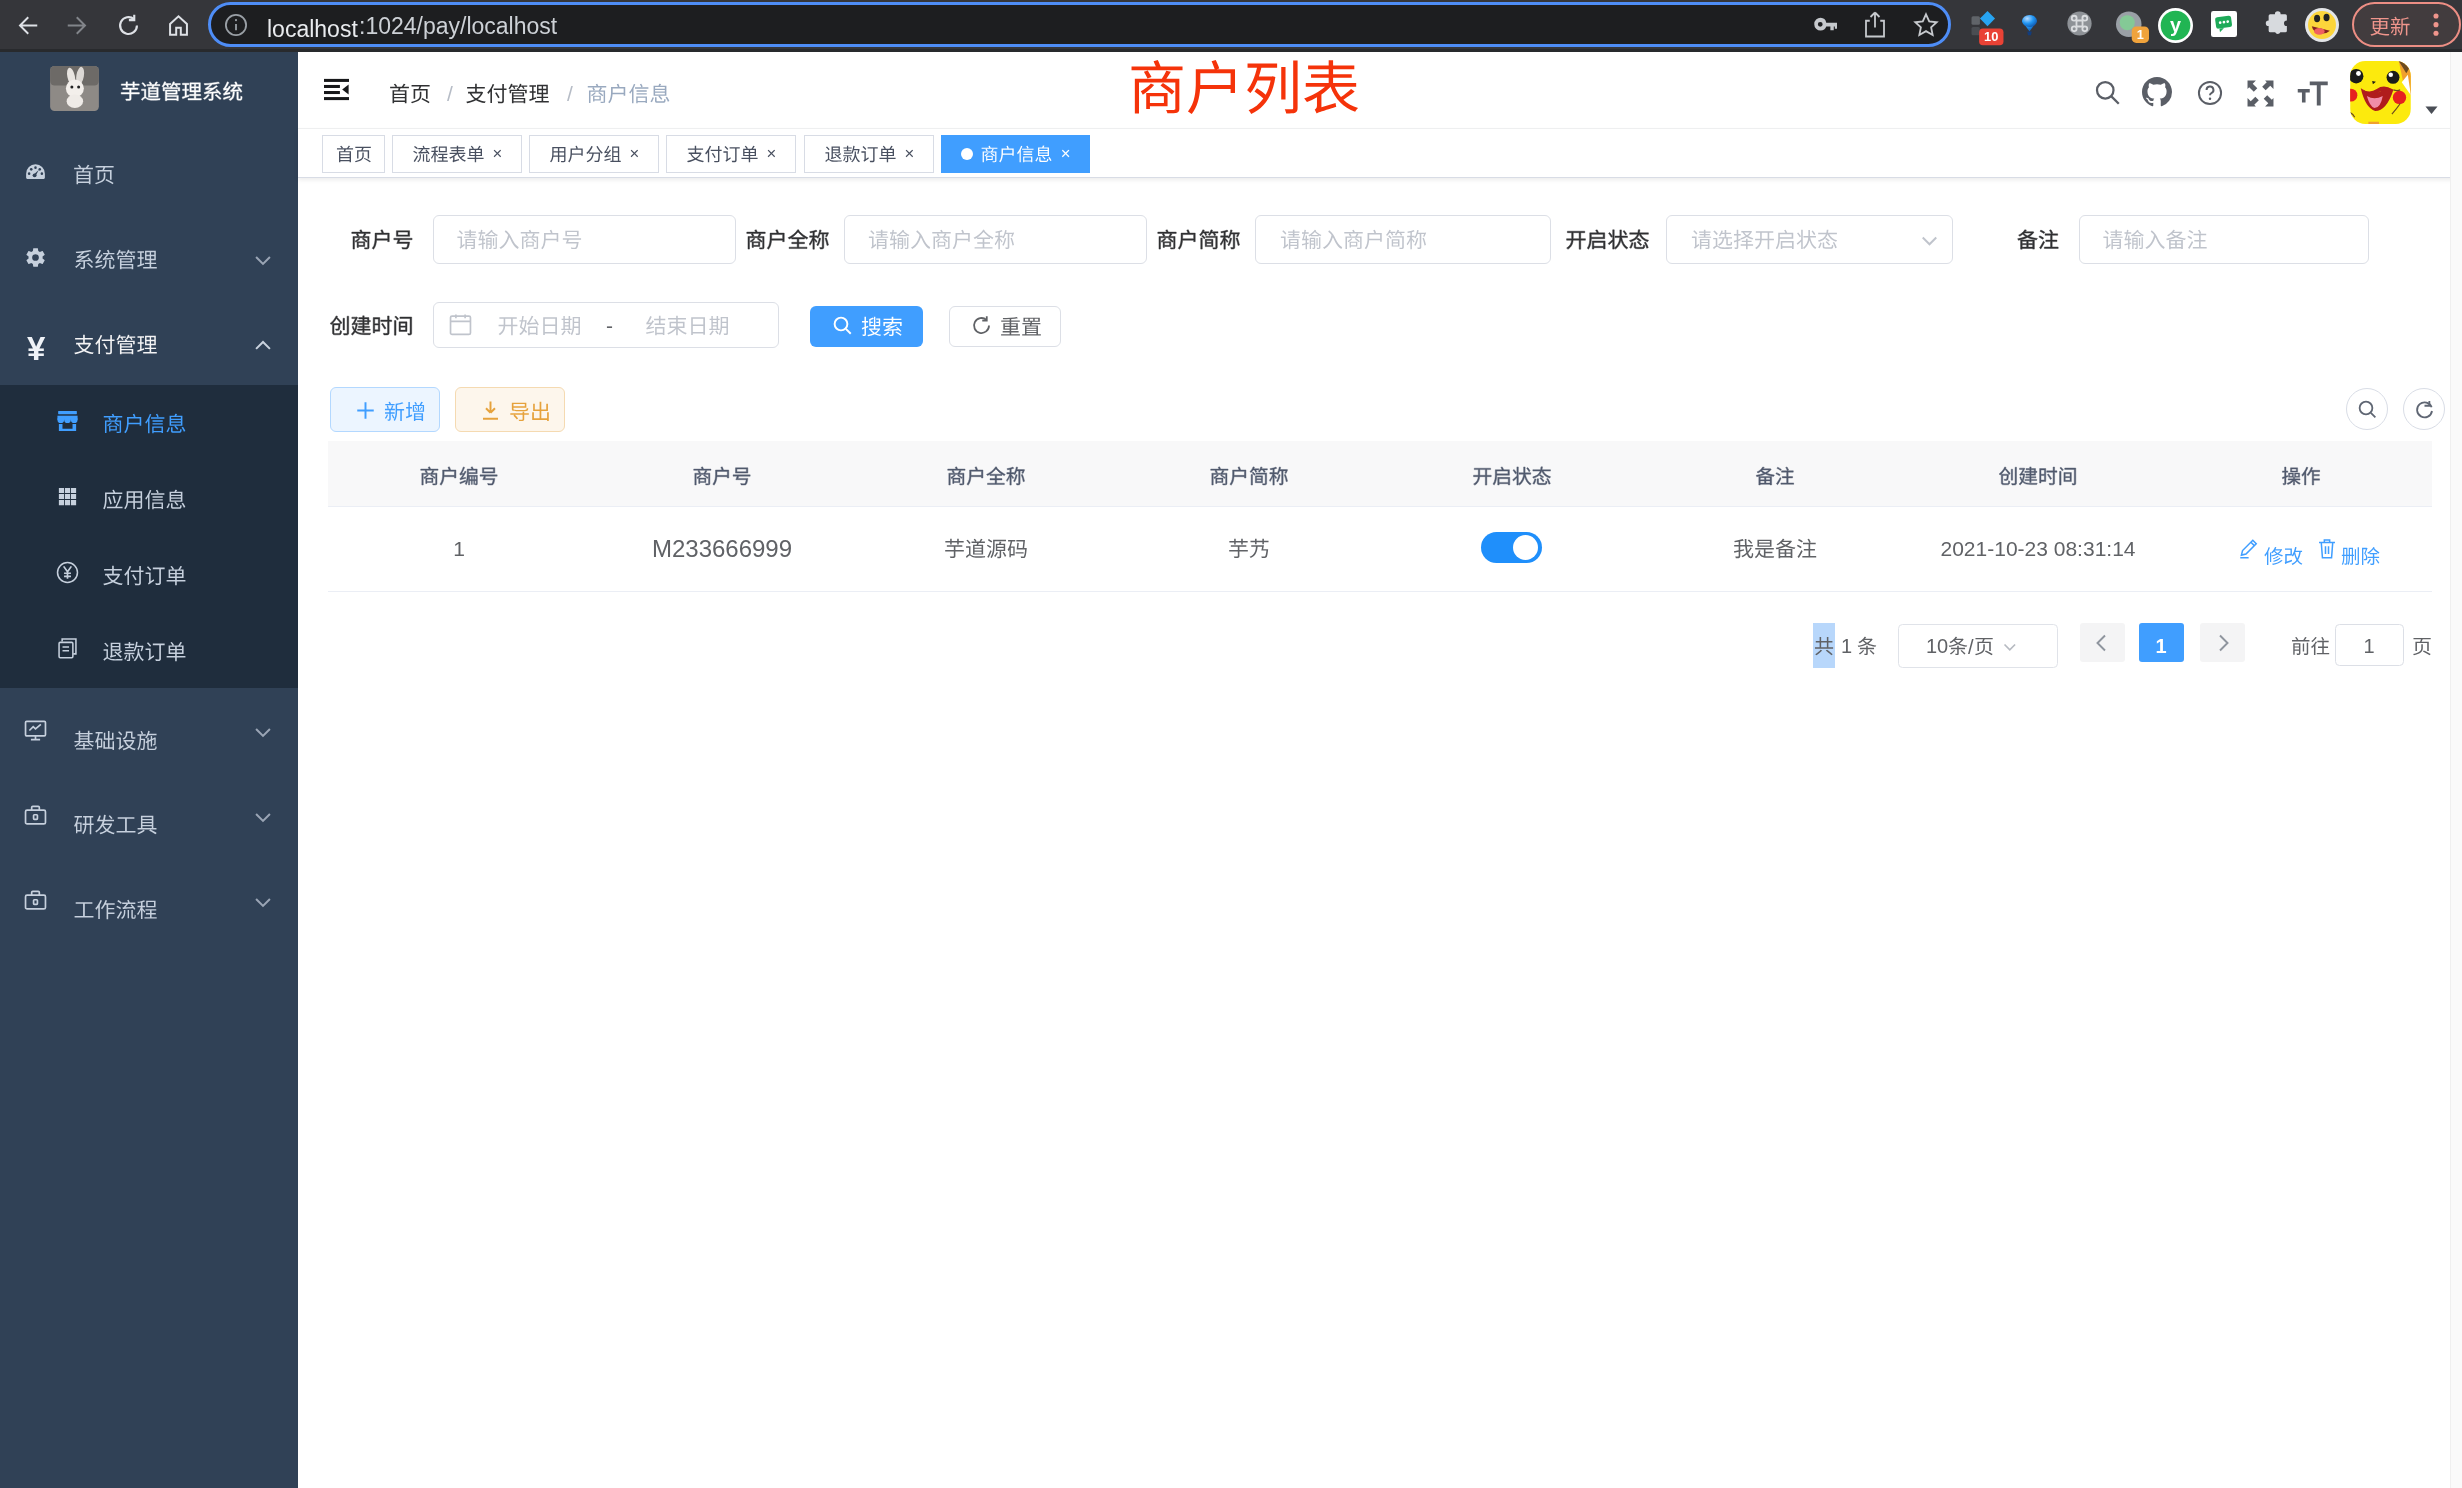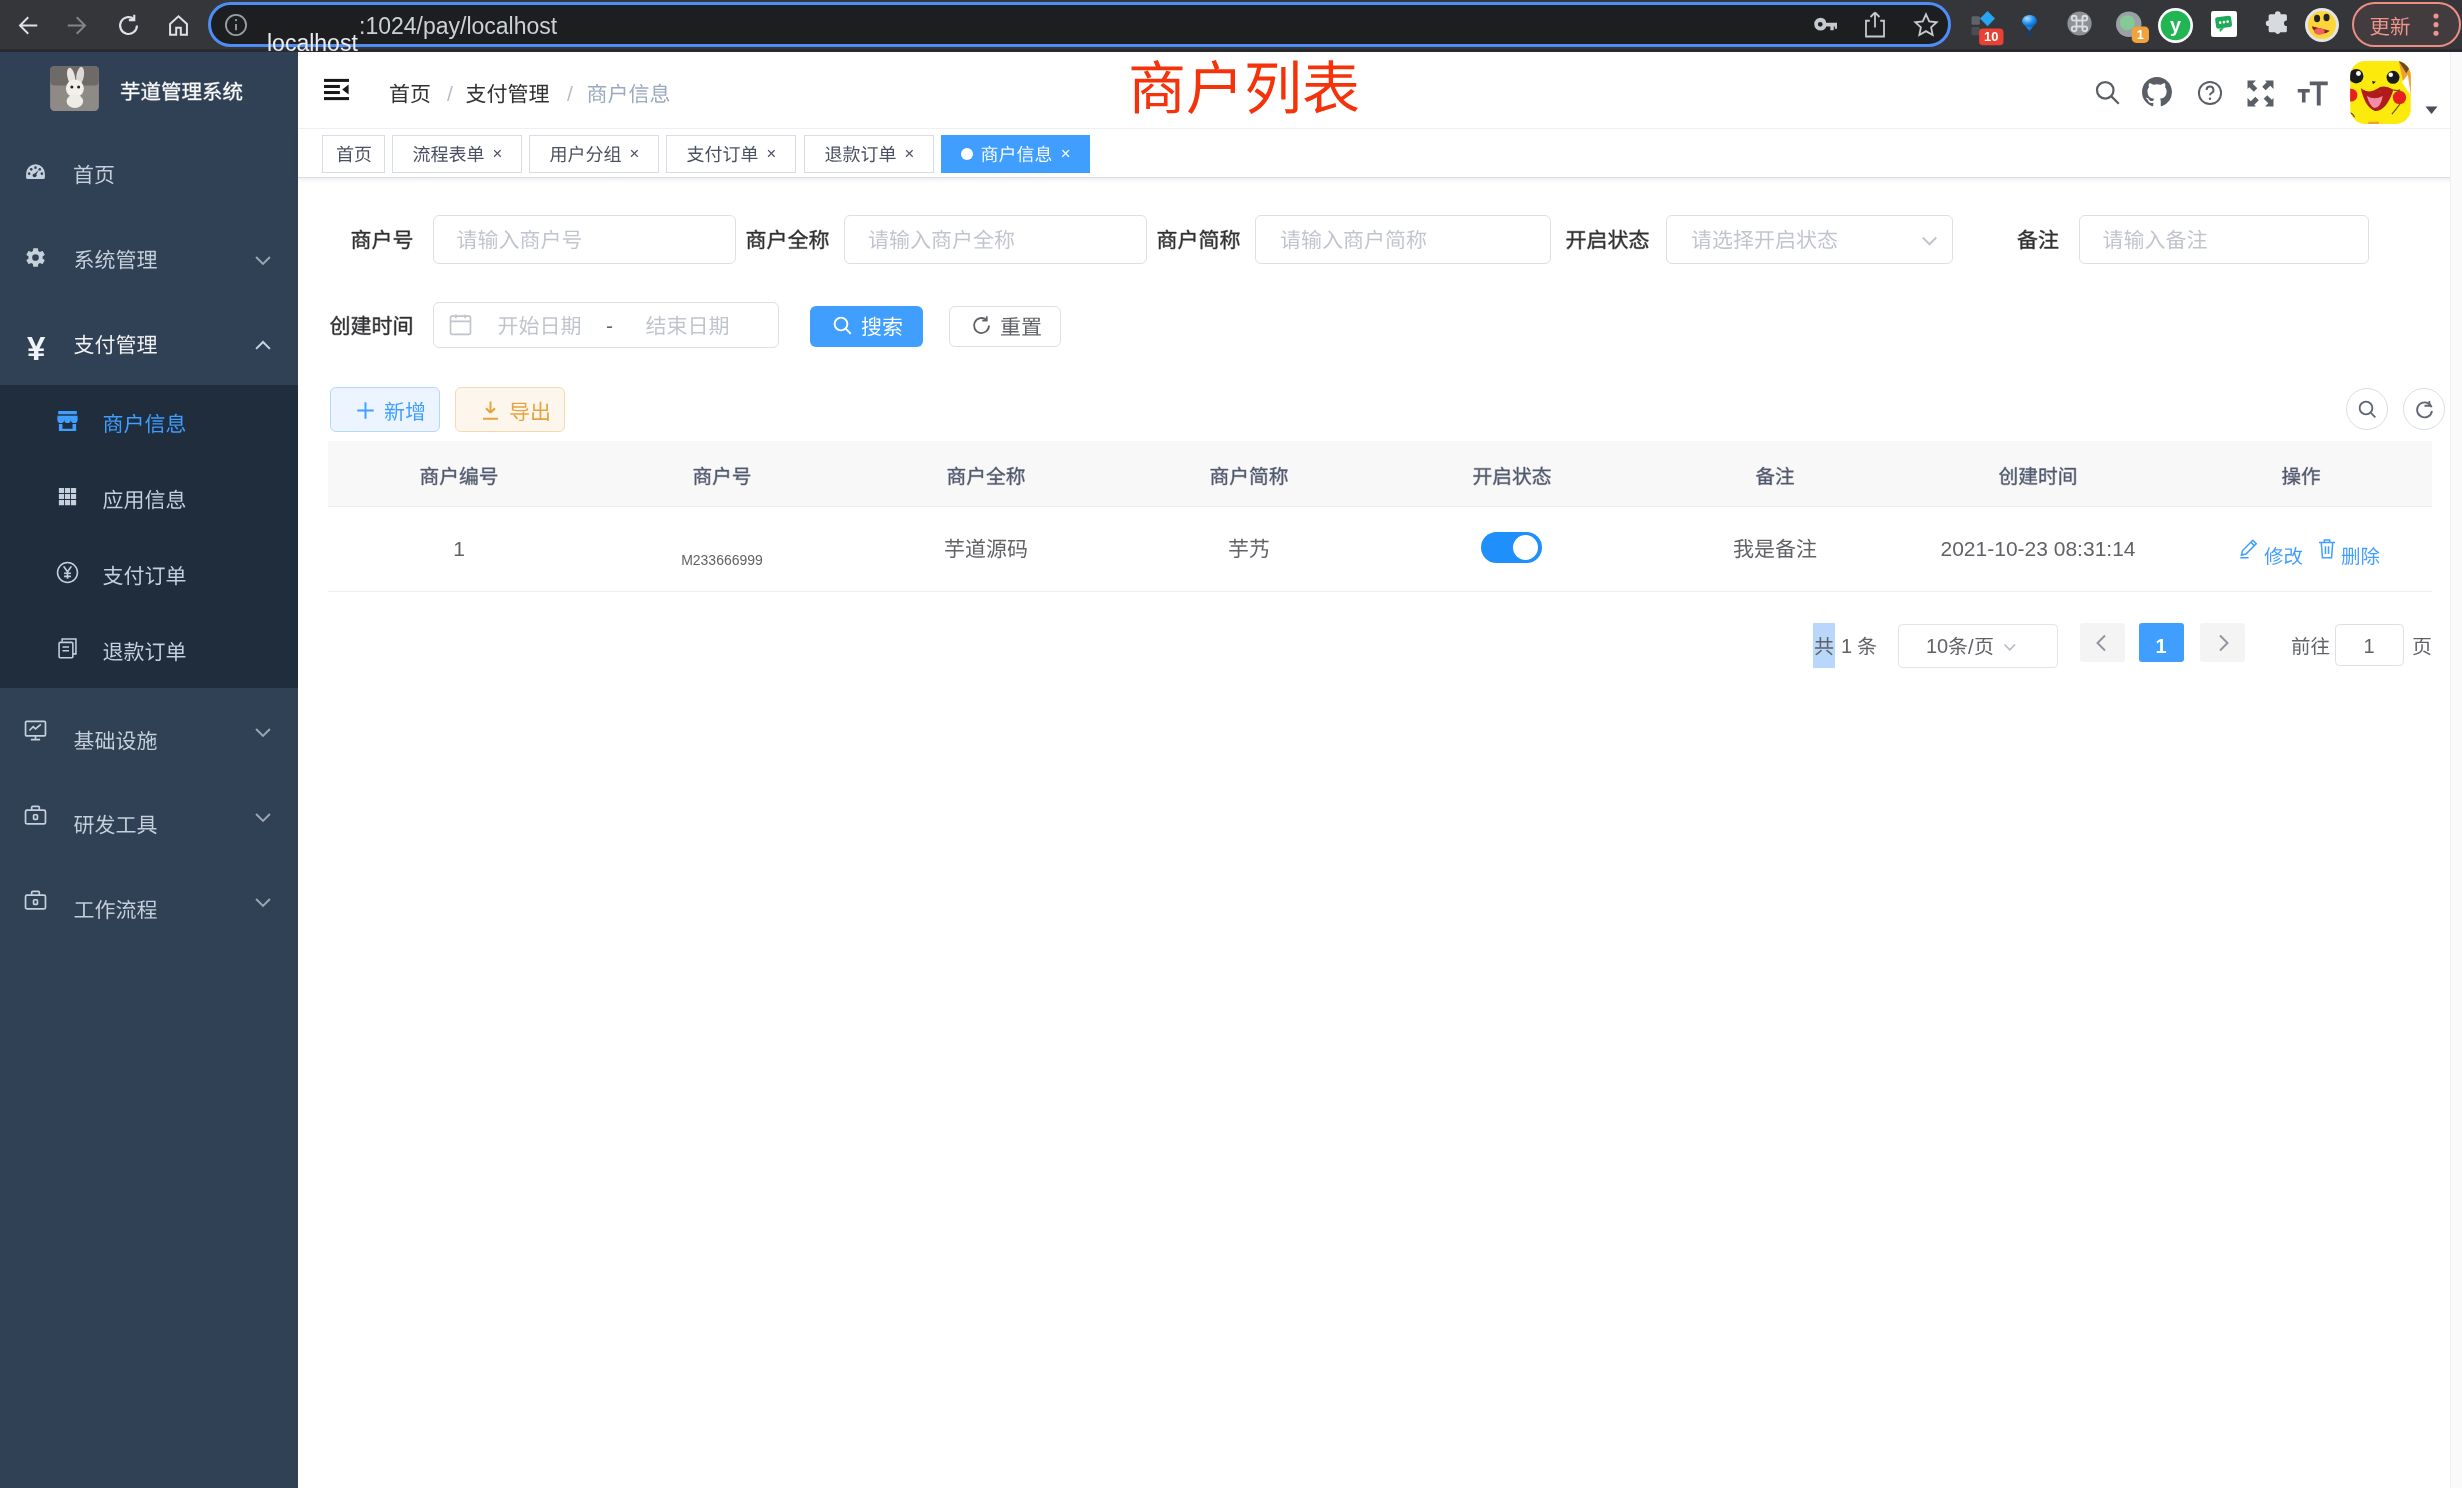--- a/index.html
+++ b/index.html
@@ -116,21 +116,21 @@
     </svg>
 <svg class="ic" style="left:167px;top:14.4px" width="23" height="23" viewBox="0 0 30 30" fill="none" stroke="#dee1e6" stroke-width="2.6">
       <path d="M4 13 L15 3 L26 13 V27 H18 V18 H12 V27 H4 Z"></path>
     </svg>
 <div style="position:absolute;left:208px;top:2.3px;width:1743px;height:45px;background:#1d1e20;border:3px solid #4e8df6;border-radius:24px"></div>
 <svg class="ic" style="left:224px;top:13px" width="24" height="24" viewBox="0 0 32 32" fill="none" stroke="#9aa0a6" stroke-width="2.4">
       <circle cx="16" cy="16" r="13.5"></circle>
       <path d="M16 14.5 V23"></path>
       <circle cx="16" cy="9.5" r="1.4" fill="#9aa0a6" stroke="none"></circle>
     </svg>
-<div class="tx" style="left:267px;top:32px;font-size:23px;line-height:23px;color:#e9ebee;">localhost</div>
+<div class="tx" style="left:267px;top:18px;font-size:23px;line-height:23px;color:#e9ebee;">localhost</div>
 <div class="tx" style="left:359px;top:15px;font-size:23px;line-height:23px;color:#cdd1d6;">:1024/pay/localhost</div>
 <svg class="ic" style="left:1814px;top:16.7px" width="23" height="15" viewBox="0 0 30 20">
       <path fill="#c6c9cd" fill-rule="evenodd" d="M8.5 1 a8 8 0 1 0 0 17 a8 8 0 0 0 7.5-5.5 h5.5 v5 h4.5 v-5 h1.5 v3 h3.5 V7.5 H16 A8 8 0 0 0 8.5 1 Z M8 6.5 a3.2 3.2 0 1 1 0 6.4 a3.2 3.2 0 0 1 0-6.4 Z"></path>
     </svg>
 <svg class="ic" style="left:1863px;top:11.4px" width="24" height="27" viewBox="0 0 32 36" fill="none" stroke="#c6c9cd" stroke-width="2.4">
       <path d="M16 2 V22 M16 2 L10 8 M16 2 L22 8"></path>
       <path d="M9 13 H4 V34 H28 V13 H23"></path>
     </svg>
 <svg class="ic" style="left:1913px;top:12px" width="26" height="26" viewBox="0 0 34 34" fill="none" stroke="#c6c9cd" stroke-width="2.4">
       <path d="M17 3 L21.2 12.3 L31 13.4 L23.7 20.1 L25.7 30 L17 25 L8.3 30 L10.3 20.1 L3 13.4 L12.8 12.3 Z"></path>
@@ -673,21 +673,21 @@
         <use href="#g48" xlink:href="#g48" x="1000"></use>
         <use href="#g49" xlink:href="#g49" x="2000"></use>
         <use href="#g50" xlink:href="#g50" x="3000"></use>
       </svg></div>
 <div class="tx" style="left:2301px;top:466px;font-size:20px;line-height:20px;color:#515a6e;font-weight:bold;transform:translateX(-50%);"><svg class="b" style="width:39px;height:20px" viewBox="0 -880 2000 1000">
         <use href="#g69" xlink:href="#g69" x="0"></use>
         <use href="#g30" xlink:href="#g30" x="1000"></use>
       </svg></div>
 <div style="position:absolute;left:328px;top:507px;width:2104px;height:85px;background:#fff;border-bottom:1.5px solid #ebeef5"></div>
 <div class="tx" style="left:459px;top:538px;font-size:21px;line-height:21px;color:#606266;transform:translateX(-50%);">1</div>
-<div class="tx" style="left:722px;top:538px;font-size:14px;line-height:21px;color:#606266;transform:translateX(-50%);margin-top:12px;">M233666999</div>
+<div class="tx" style="left:722px;top:538px;font-size:24px;line-height:21px;color:#606266;transform:translateX(-50%);">M233666999</div>
 <div class="tx" style="left:986px;top:538px;font-size:21px;line-height:21px;color:#606266;transform:translateX(-50%);"><svg style="width:85px;height:21px" viewBox="0 -880 4000 1000">
         <use href="#g2" xlink:href="#g2" x="0"></use>
         <use href="#g3" xlink:href="#g3" x="1000"></use>
         <use href="#g70" xlink:href="#g70" x="2000"></use>
         <use href="#g71" xlink:href="#g71" x="3000"></use>
       </svg></div>
 <div class="tx" style="left:1249px;top:538px;font-size:21px;line-height:21px;color:#606266;transform:translateX(-50%);"><svg style="width:42px;height:21px" viewBox="0 -880 2000 1000">
         <use href="#g2" xlink:href="#g2" x="0"></use>
         <use href="#g72" xlink:href="#g72" x="1000"></use>
       </svg></div>

